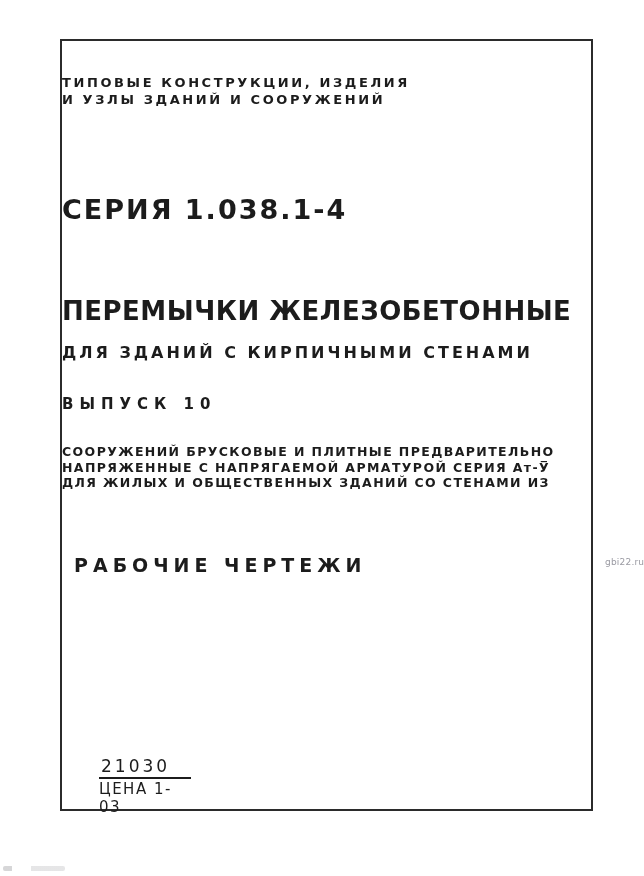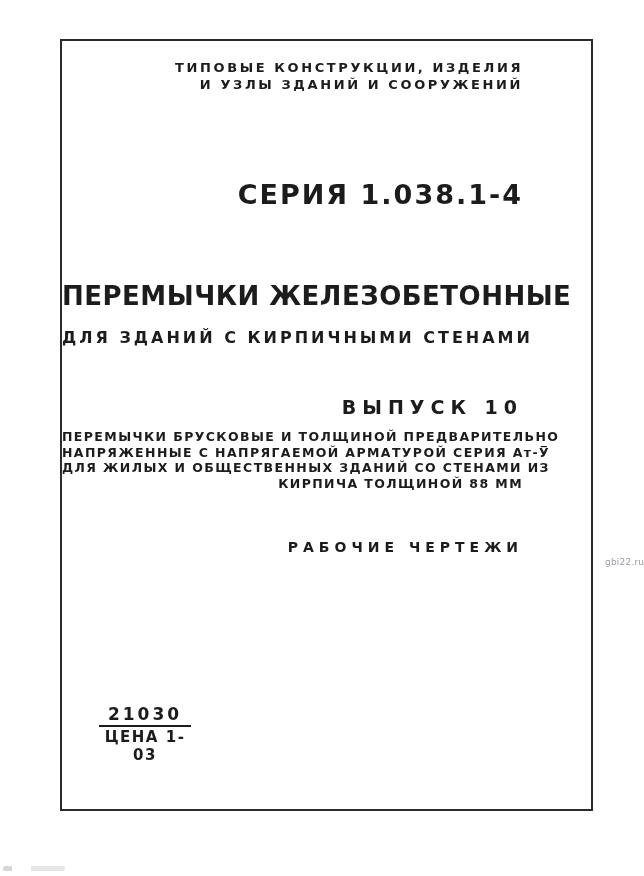--- a/index.html
+++ b/index.html
@@ -16,24 +16,25 @@
     position: absolute;
     left: 60px; top: 39px;
     width: 533px; height: 772px;
     border: 2px solid #2b2b2b;
     box-sizing: border-box;
   }
 
   .txt {
     position: absolute;
     left: 62px; width: 461px;
-    text-align: right;
+    text-align: left;
     color: #1c1c1c;
     font-weight: bold;
     white-space: pre;
+    margin-top: 15px;
   }
 
   .header-block {
     top: 59px;
     font-size: 13px;
     letter-spacing: 2.6px;
     line-height: 17px;
   }
 
   .series-title {
@@ -48,54 +49,55 @@
     letter-spacing: 0.5px;
   }
 
   .subtitle {
     top: 328px;
     font-size: 16px;
     letter-spacing: 3px;
   }
 
   .issue-label {
-    top: 396px;
-    font-size: 19px;
+    top: 380px;
+    font-size: 15px;
     letter-spacing: 6px;
   }
 
   .description {
     top: 429px;
     font-size: 12.5px;
     letter-spacing: 1.4px;
     line-height: 15.5px;
   }
 
   .doc-type {
     top: 539px;
-    font-size: 14px;
+    font-size: 19px;
     letter-spacing: 5px;
+    padding-left: 12px;
   }
 
   .watermark {
     position: absolute;
     left: 605px; top: 557px;
     font-size: 9px;
     color: #9a9aa2;
     font-weight: normal;
     letter-spacing: 0.2px;
   }
 
   .price-block {
     position: absolute;
-    left: 99px; top: 704px;
+    left: 99px; top: 756px;
     width: 92px;
     color: #1c1c1c;
-    font-weight: bold;
-    text-align: center;
+    font-weight: normal;
+    text-align: left;
   }
   .code-number {
     font-size: 17px;
     letter-spacing: 3px;
     border-bottom: 2px solid #1c1c1c;
     padding: 0 2px 1px 2px;
     display: block;
   }
   .price-label {
     display: block;
@@ -126,21 +128,21 @@
   <div class="txt header-block"><span>ТИПОВЫЕ КОНСТРУКЦИИ, ИЗДЕЛИЯ</span><br><span>И УЗЛЫ ЗДАНИЙ И СООРУЖЕНИЙ</span></div>
 
   <div class="txt series-title">СЕРИЯ 1.038.1-4</div>
 
   <div class="txt main-title">ПЕРЕМЫЧКИ ЖЕЛЕЗОБЕТОННЫЕ</div>
 
   <div class="txt subtitle">ДЛЯ ЗДАНИЙ С КИРПИЧНЫМИ СТЕНАМИ</div>
 
   <div class="txt issue-label">ВЫПУСК 10</div>
 
-  <div class="txt description"><span>ПЕРЕМЫЧКИ БРУСКОВЫЕ И ТОЛЩИНОЙ ПРЕДВАРИТЕЛЬНО</span><br><span>НАПРЯЖЕННЫЕ С НАПРЯГАЕМОЙ АРМАТУРОЙ СЕРИЯ Ат-У̅</span><br><span>ДЛЯ ЖИЛЫХ И ОБЩЕСТВЕННЫХ ЗДАНИЙ СО СТЕНАМИ ИЗ</span><br><span>КИРПИЧА ТОЛЩИНОЙ 88 ММ</span></div>
+  <div class="txt description"><span>СООРУЖЕНИЙ БРУСКОВЫЕ И ПЛИТНЫЕ ПРЕДВАРИТЕЛЬНО</span><br><span>НАПРЯЖЕННЫЕ С НАПРЯГАЕМОЙ АРМАТУРОЙ СЕРИЯ Ат-У̅</span><br><span>ДЛЯ ЖИЛЫХ И ОБЩЕСТВЕННЫХ ЗДАНИЙ СО СТЕНАМИ ИЗ</span><br></div>
 
   <div class="txt doc-type">РАБОЧИЕ ЧЕРТЕЖИ</div>
 
   <div class="watermark">gbi22.ru</div>
 
   <div class="price-block">
     <span class="code-number">21030</span>
     <span class="price-label">ЦЕНА 1-03</span>
   </div>
 

